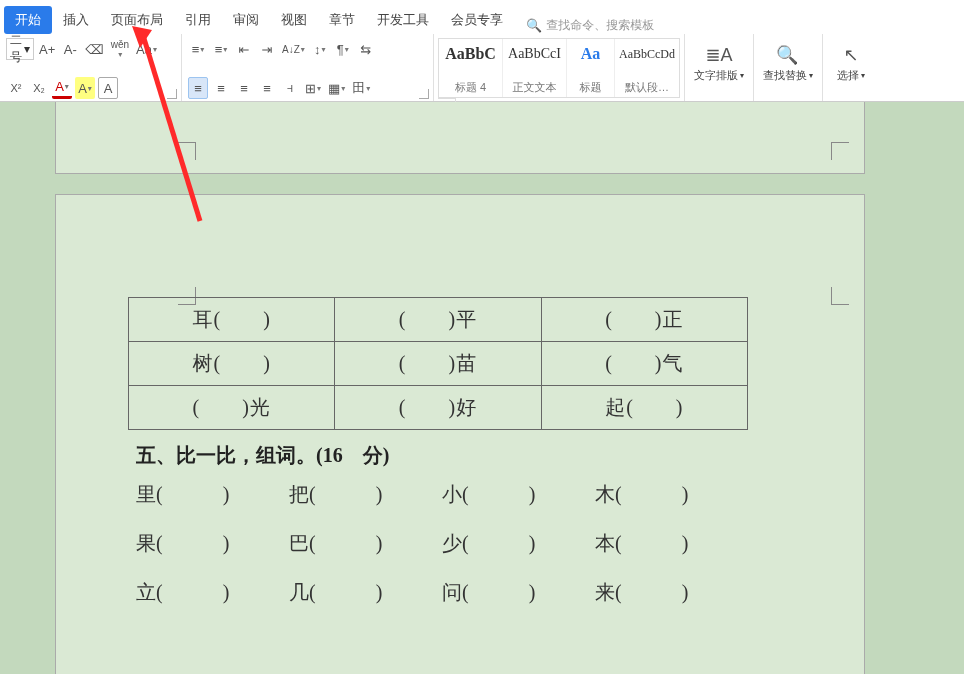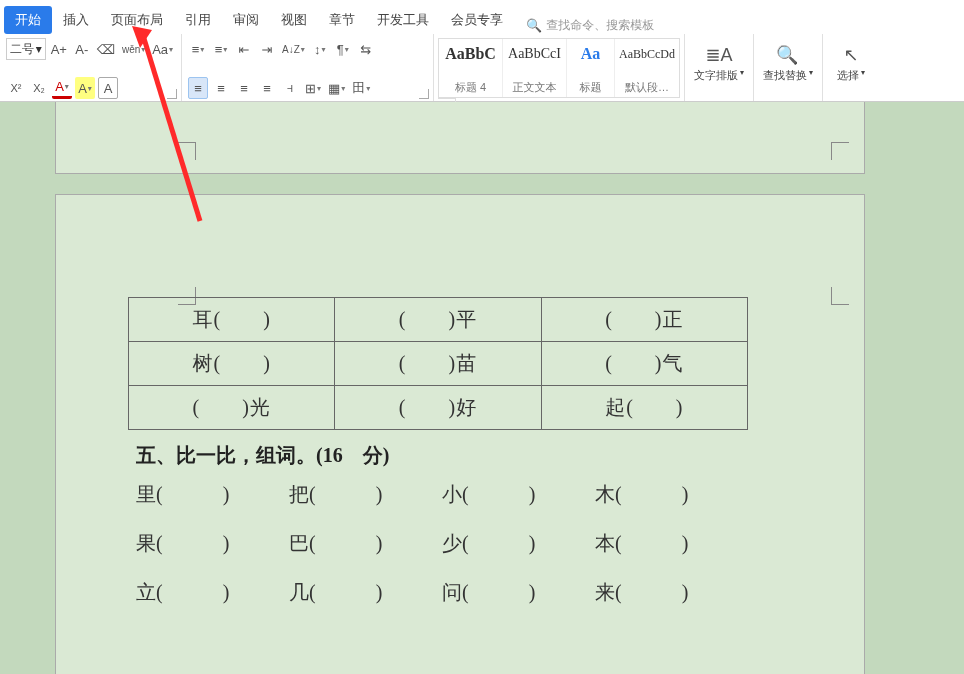--- a/index.html
+++ b/index.html
@@ -12,38 +12,38 @@
   .menu-search { display: flex; align-items: center; margin-left: 12px; color: #999; font-size: 12px; }
   .menu-search .icon { margin-right: 4px; font-size: 13px; }
 
   
   .ribbon { height: 68px; background: #fff; border-bottom: 1px solid #ccc; display: flex; }
   .ribbon-group { border-right: 1px solid #e0e0e0; padding: 4px 6px 2px 6px; display: flex; flex-direction: column; justify-content: space-between; }
   .ribbon-row { display: flex; align-items: center; gap: 3px; }
   .btn-sm { min-width: 20px; height: 22px; display: inline-flex; align-items: center; justify-content: center; color: #555; font-size: 13px; cursor: pointer; padding: 0 2px; border-radius: 2px; }
   .btn-sm.active-bg { background: #d8e6f8; border: 1px solid #9cc4f0; }
   .btn-sm .caret { font-size: 8px; margin-left: 1px; color: #777; }
-  .font-size-combo { width: 40px; height: 22px; border: 1px solid #ccc; font-size: 12px; display: flex; align-items: center; justify-content: space-between; padding: 0 3px; }
+  .font-size-combo { width: 28px; height: 22px; border: 1px solid #ccc; font-size: 12px; display: flex; align-items: center; justify-content: space-between; padding: 0 3px; }
   .dropdown-dialog { position: absolute; right: 4px; bottom: 2px; width: 10px; height: 10px; border: 1px solid #aaa; border-top: none; border-left: none; cursor: pointer; }
   .group-rel { position: relative; }
 
   .style-gallery { display: flex; border: 1px solid #ddd; }
   .style-item { width: 64px; height: 58px; border-right: 1px solid #eee; display: flex; flex-direction: column; align-items: center; justify-content: center; cursor: pointer; padding: 2px; }
   .style-item:last-child { border-right: none; }
   .style-item .preview { font-size: 14px; font-family: serif; color: #333; height: 30px; display: flex; align-items: center; }
   .style-item .preview.big { font-size: 16px; font-weight: bold; }
   .style-item .preview.blue { color: #2a7bea; }
   .style-item .caption { font-size: 11px; color: #777; margin-top: 13px; }
   .style-more { width: 18px; display: flex; flex-direction: column; }
   .style-more div { flex:1; border-bottom:1px solid #ddd; display:flex; align-items:center; justify-content:center; font-size:9px; color:#777; cursor:pointer; }
   .style-more div:last-child { border-bottom:none; }
 
   .ribbon-big { width: 56px; display: flex; flex-direction: column; align-items: center; justify-content: center; cursor: pointer; padding: 4px 2px; }
   .ribbon-big .icon { font-size: 18px; color: #555; height: 26px; display:flex; align-items:center; }
-  .ribbon-big .lbl { font-size: 11px; color: #444; display: flex; }
+  .ribbon-big .lbl { font-size: 11px; color: #444; display: flex; align-items: center; }
   .ribbon-big .lbl .caret { font-size: 8px; margin-left: 2px; }
 
   
   .workspace { position: absolute; top: 102px; left: 0; right: 0; bottom: 0; background: #c3d9bd; overflow: hidden; }
   .page-bottom, .page-top { position: absolute; left: 55px; width: 810px; background: #dae9d4; }
   .page-bottom { top: 0; height: 72px; border-bottom: 1px solid #aaa; border-left:1px solid #aaa; border-right:1px solid #aaa; }
   .page-top { top: 92px; height: 600px; border-top:1px solid #aaa; border-left:1px solid #aaa; border-right:1px solid #aaa; }
 
   .corner { position: absolute; width: 18px; height: 18px; pointer-events:none; }
   .corner.tl { border-bottom: 1px solid #888; border-right: 1px solid #888; }
@@ -91,21 +91,21 @@
       </div>
       <div class="btn-sm">
           <span>A+</span>
         </div>
       <div class="btn-sm">
           <span>A-</span>
         </div>
       <div class="btn-sm">
           <span>⌫</span>
         </div>
-      <div class="btn-sm" style="font-size:10px;">
+      <div class="btn-sm" style="font-size:10px;flex-direction:column;">
           <span>wěn</span>
           <span class="caret">▾</span>
         </div>
       <div class="btn-sm">
           <span>Aa</span>
           <span class="caret">▾</span>
         </div>
     </div>
     <div class="ribbon-row">
       <div class="btn-sm" style="font-size:11px;">

